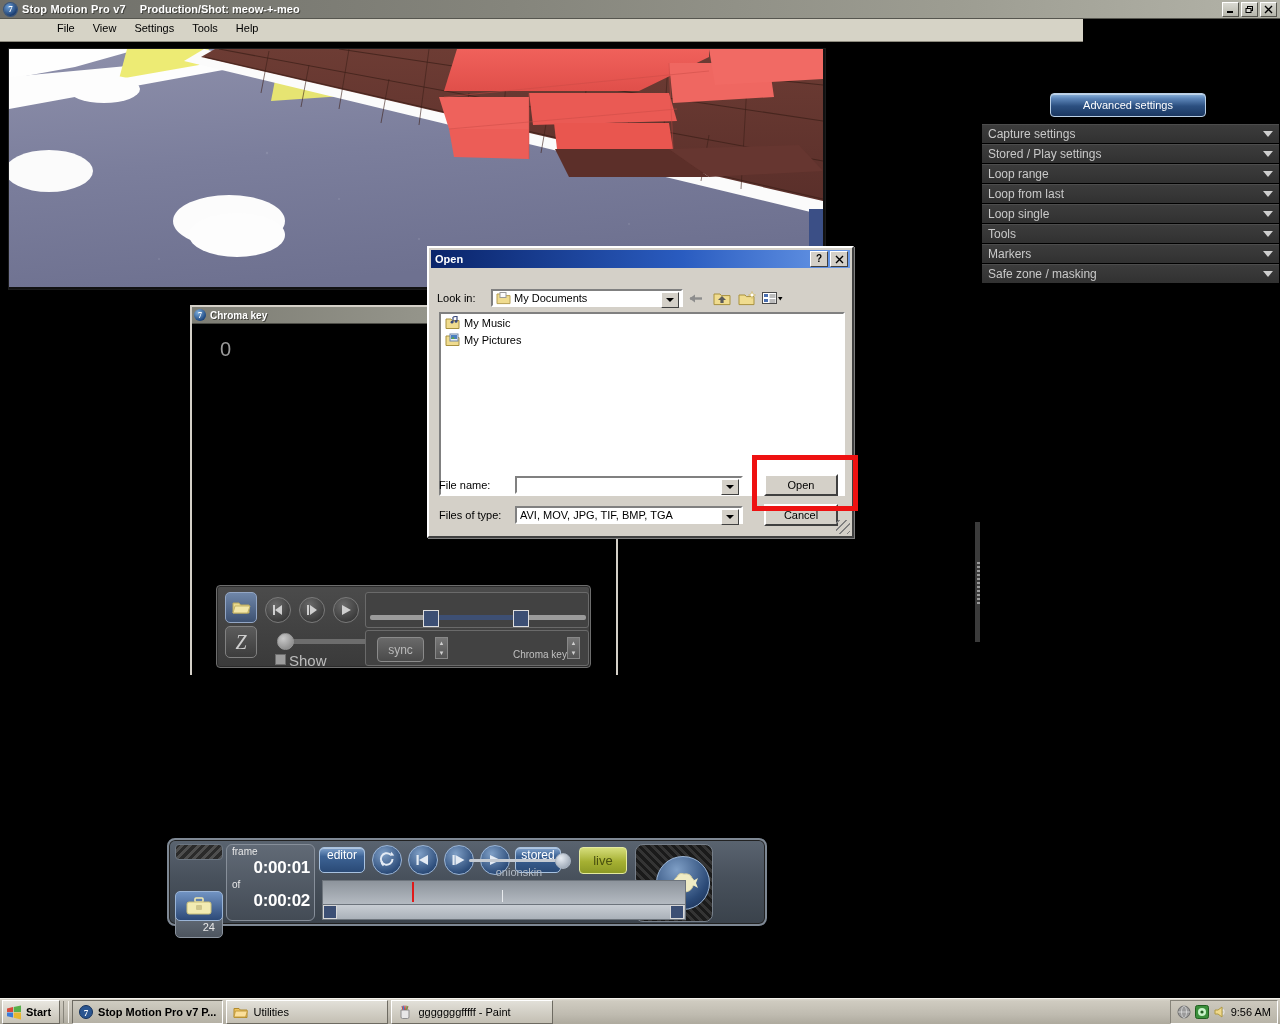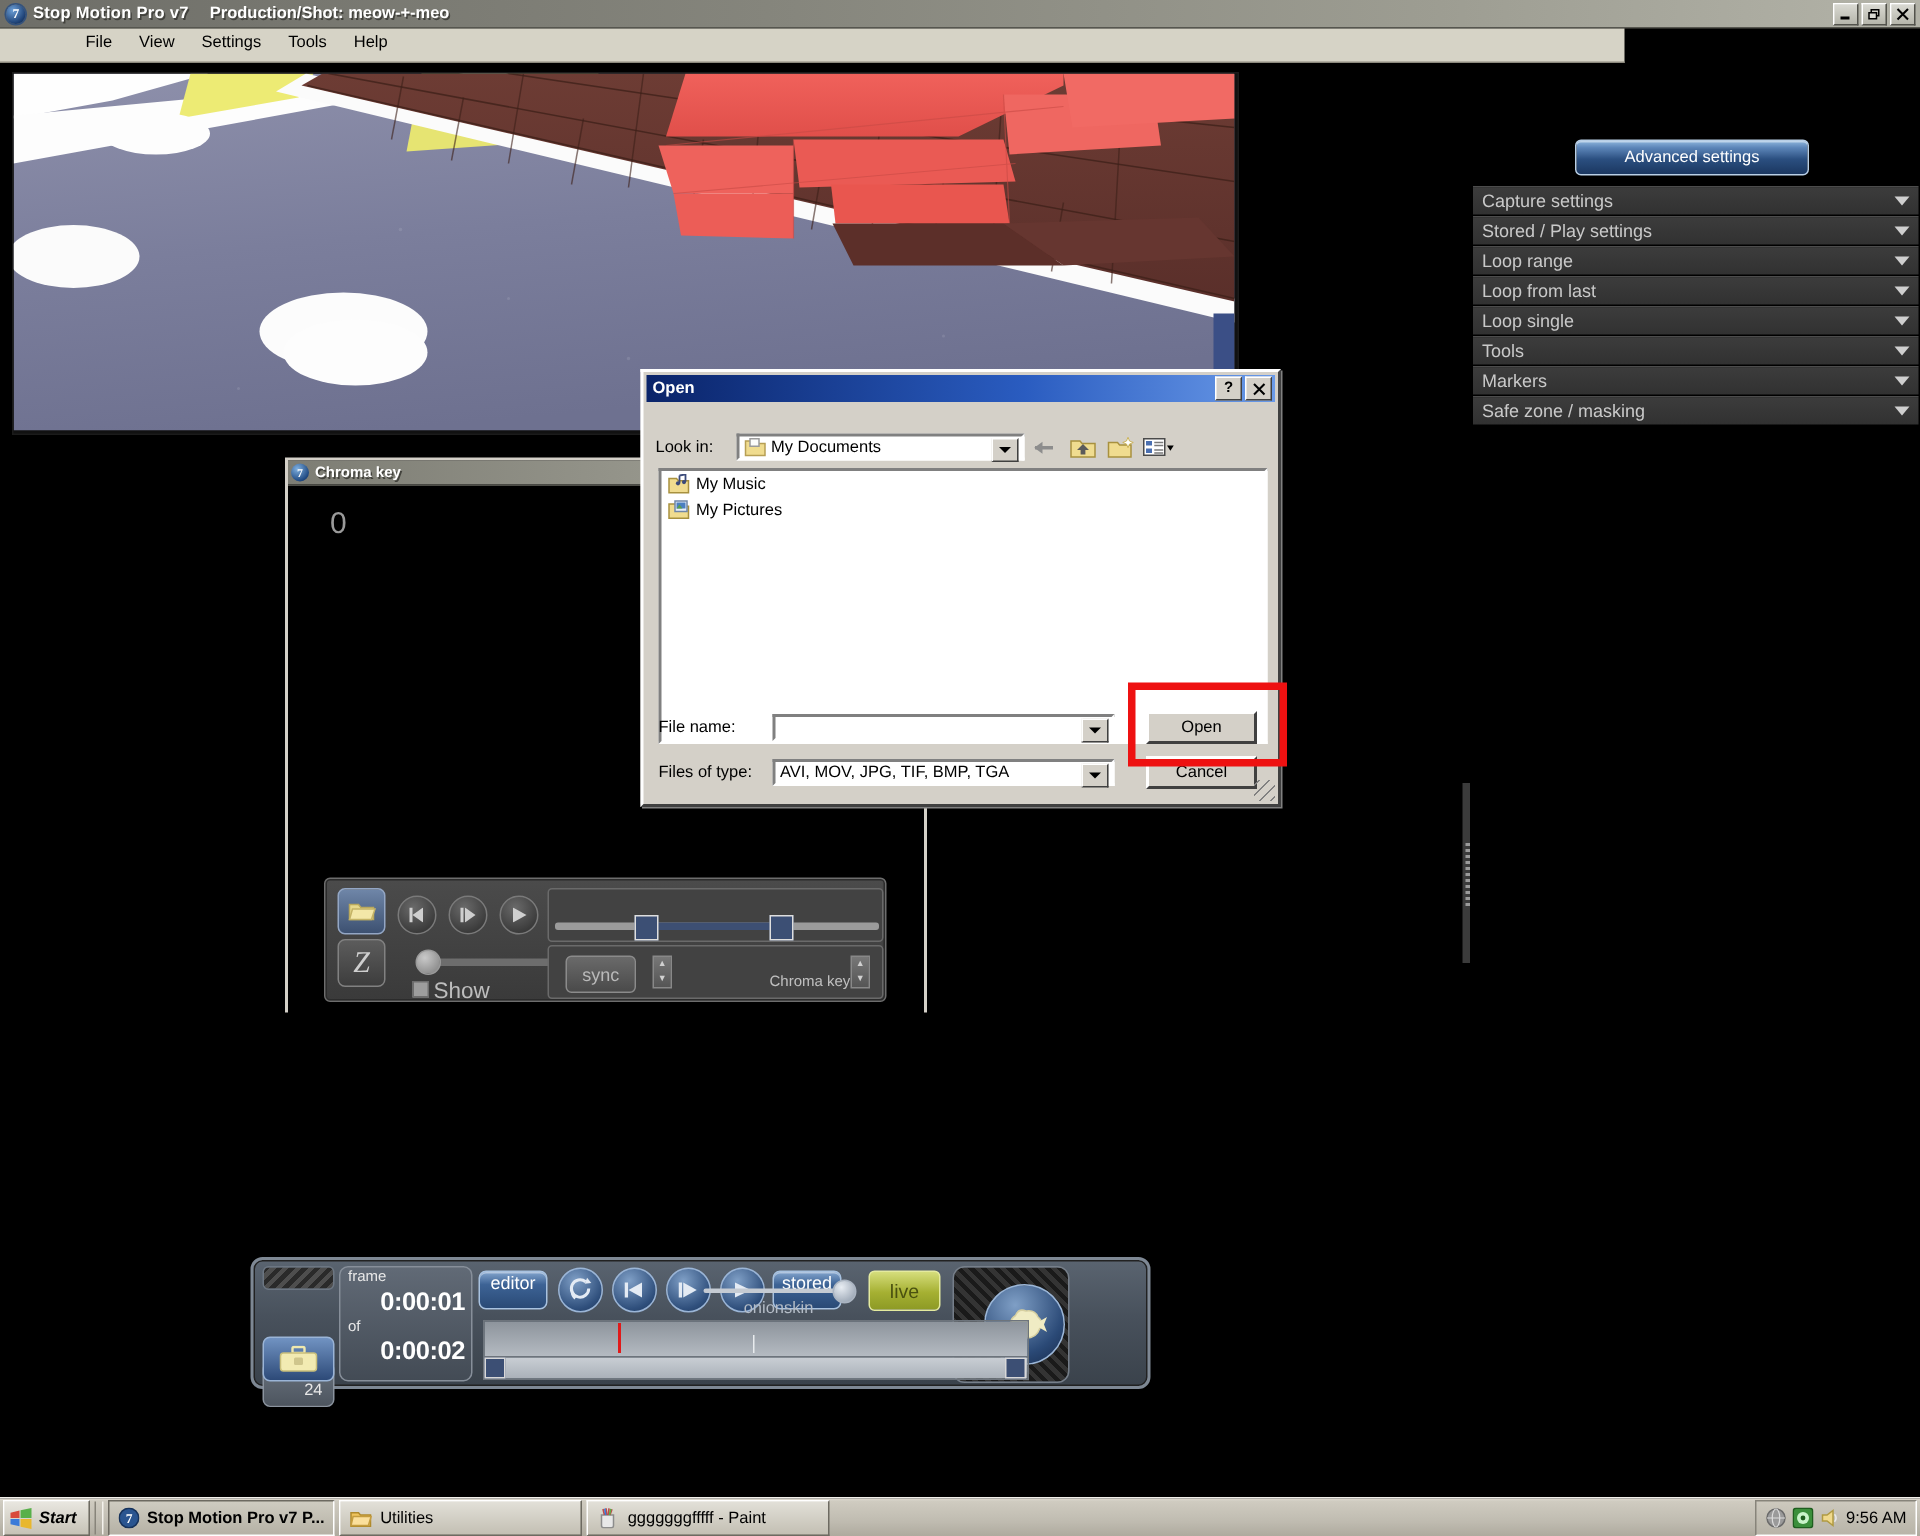--- a/index.html
+++ b/index.html
@@ -430,21 +430,21 @@
     position: absolute; left: 0; top: 998px; width: 1280px; height: 26px;
     background: linear-gradient(to bottom,#dcd9cf 0%, #cfcbc0 8%, #bfbbb0 60%, #aca89c 100%);
     border-top: 1px solid #f2f0ea;
     display: flex; align-items: center;
   }
   .start-btn {
     margin-left: 2px; height: 22px; padding: 0 8px 0 3px;
     background: linear-gradient(to bottom,#e9e7e0,#c6c2b6);
     border: 1px solid; border-color:#ffffff #6d6a61 #6d6a61 #ffffff;
     display: flex; align-items: center; gap: 4px;
-    font-size: 11px; font-weight: bold; color: #000; font-style: italic;
+    font-size: 11px; font-weight: bold; color: #000;
   }
   .tb-sep { width: 4px; height: 22px; margin: 0 3px;
     border-left: 1px solid #87847a; border-right: 1px solid #f4f2ec; }
   .task-btn {
     height: 22px; padding: 0 6px; margin-right: 3px;
     background: linear-gradient(to bottom,#e2e0d8,#c3bfb3);
     border: 1px solid; border-color:#ffffff #6d6a61 #6d6a61 #ffffff;
     display: flex; align-items: center; gap: 5px;
     font-size: 11px; color: #000; white-space: nowrap;
   }

